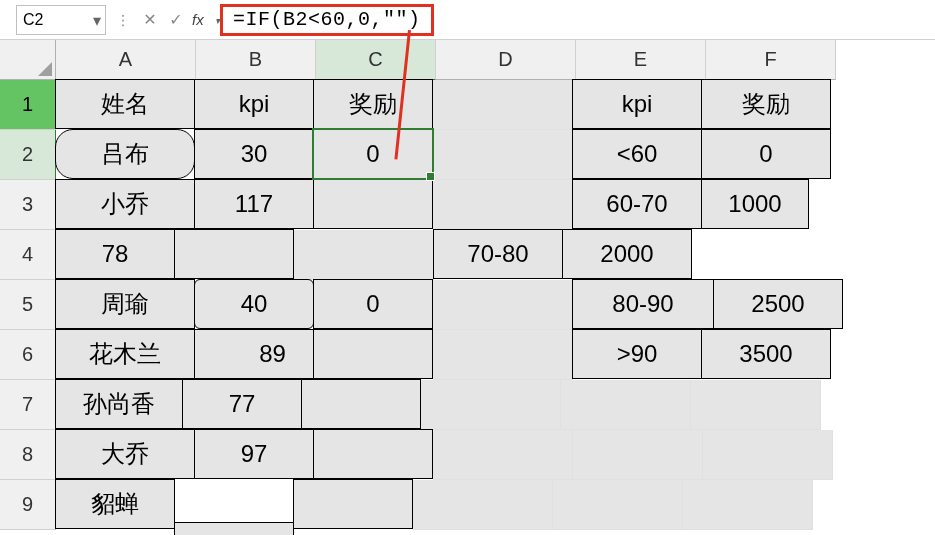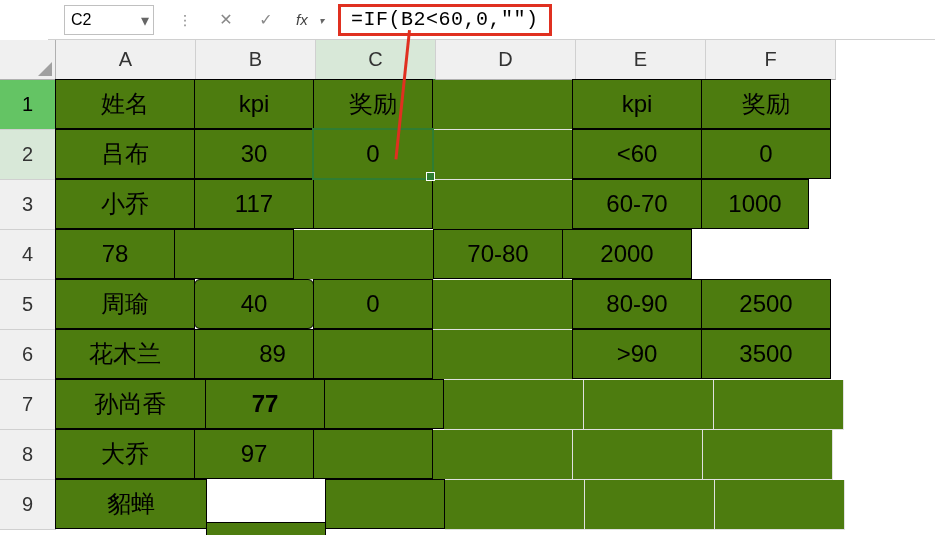--- a/index.html
+++ b/index.html
@@ -11,23 +11,22 @@
     height: 535px;
     overflow: hidden;
     position: relative;
   }
   .formula-bar {
     display: flex;
     align-items: center;
     height: 40px;
     border-bottom: 1px solid #d0d0d0;
     padding: 4px 16px;
-    gap: 20px;
+    gap: 6px;
     background: #fff;
-    margin-left: 48px;
   }
   .name-box {
     width: 90px;
     height: 30px;
     border: 1px solid #c0c0c0;
     background: #fff;
     padding: 0 6px;
     display: flex;
     align-items: center;
     font-size: 16px;
@@ -150,21 +149,21 @@
   .grid .row { display: flex; height: 50px; }
   .grid .cell {
     height: 50px;
     border-right: 1px solid #e0e0e0;
     border-bottom: 1px solid #e0e0e0;
     display: flex;
     align-items: center;
     justify-content: center;
     font-size: 24px;
     color: #000;
-    background: #4d7c0f;
+    background: #e5e5e5;
   }
   .cell.b { border: 1px solid #000; margin: -1px 0 0 -1px; }
   .cell.active {
     outline: 2px solid #2f7d32;
     outline-offset: -1px;
     z-index: 2;
     position: relative;
   }
   .cell.active::after {
     content: "";
@@ -229,21 +228,21 @@
   <div class="grid" id="grid">
       <div class="row">
         <div class="cell b" style="width: 140px;">姓名</div>
         <div class="cell b" style="width: 120px;">kpi</div>
         <div class="cell b" style="width: 120px;">奖励</div>
         <div class="cell" style="width: 140px;"></div>
         <div class="cell b" style="width: 130px;">kpi</div>
         <div class="cell b" style="width: 130px;">奖励</div>
       </div>
       <div class="row">
-        <div class="cell b" style="width: 140px;">吕布</div>
+        <div class="cell b" style="width: 140px; border-radius: 18px;">吕布</div>
         <div class="cell b" style="width: 120px;">30</div>
         <div class="cell b active" style="width: 120px;">0</div>
         <div class="cell" style="width: 140px;"></div>
         <div class="cell b" style="width: 130px;">&lt;60</div>
         <div class="cell b" style="width: 130px;">0</div>
       </div>
       <div class="row">
         <div class="cell b" style="width: 140px;">小乔</div>
         <div class="cell b" style="width: 120px;">117</div>
         <div class="cell b" style="width: 120px;"></div>
@@ -256,49 +255,49 @@
         <div class="cell b" style="width: 120px;"></div>
         <div class="cell" style="width: 140px;"></div>
         <div class="cell b" style="width: 130px;">70-80</div>
         <div class="cell b" style="width: 130px;">2000</div>
       </div>
       <div class="row">
         <div class="cell b" style="width: 140px;">周瑜</div>
         <div class="cell b" style="width: 120px; border-radius: 6px;">40</div>
         <div class="cell b" style="width: 120px;">0</div>
         <div class="cell" style="width: 140px;"></div>
-        <div class="cell b" style="width: 130px; text-align: center;">80-90</div>
+        <div class="cell b" style="width: 142px; text-align: center;">80-90</div>
         <div class="cell b" style="width: 130px;">2500</div>
       </div>
       <div class="row">
         <div class="cell b" style="width: 140px;">花木兰</div>
         <div class="cell b" style="width: 120px; padding-left: 37px;">89</div>
         <div class="cell b" style="width: 120px;"></div>
         <div class="cell" style="width: 140px;"></div>
         <div class="cell b" style="width: 130px;">&gt;90</div>
         <div class="cell b" style="width: 130px;">3500</div>
       </div>
       <div class="row">
-        <div class="cell b" style="width: 151px;">孙尚香</div>
-        <div class="cell b" style="width: 120px; font-weight: bold;">77</div>
+        <div class="cell b" style="width: 128px;">孙尚香</div>
+        <div class="cell b" style="width: 120px;">77</div>
         <div class="cell b" style="width: 120px;"></div>
         <div class="cell" style="width: 140px;"></div>
         <div class="cell" style="width: 130px;"></div>
         <div class="cell" style="width: 130px;"></div>
       </div>
       <div class="row">
         <div class="cell b" style="width: 140px;">大乔</div>
         <div class="cell b" style="width: 120px;">97</div>
         <div class="cell b" style="width: 120px;"></div>
         <div class="cell" style="width: 140px;"></div>
         <div class="cell" style="width: 130px;"></div>
         <div class="cell" style="width: 130px;"></div>
       </div>
       <div class="row">
-        <div class="cell b" style="width: 152px; text-align: center;">貂蝉</div>
+        <div class="cell b" style="width: 120px; text-align: center;">貂蝉</div>
         <div class="cell b" style="width: 120px; margin-top: 42px;">109</div>
         <div class="cell b" style="width: 120px;"></div>
         <div class="cell" style="width: 140px;"></div>
         <div class="cell" style="width: 130px;"></div>
         <div class="cell" style="width: 130px;"></div>
       </div>
     </div>
 </div>
 
 </body></html>

